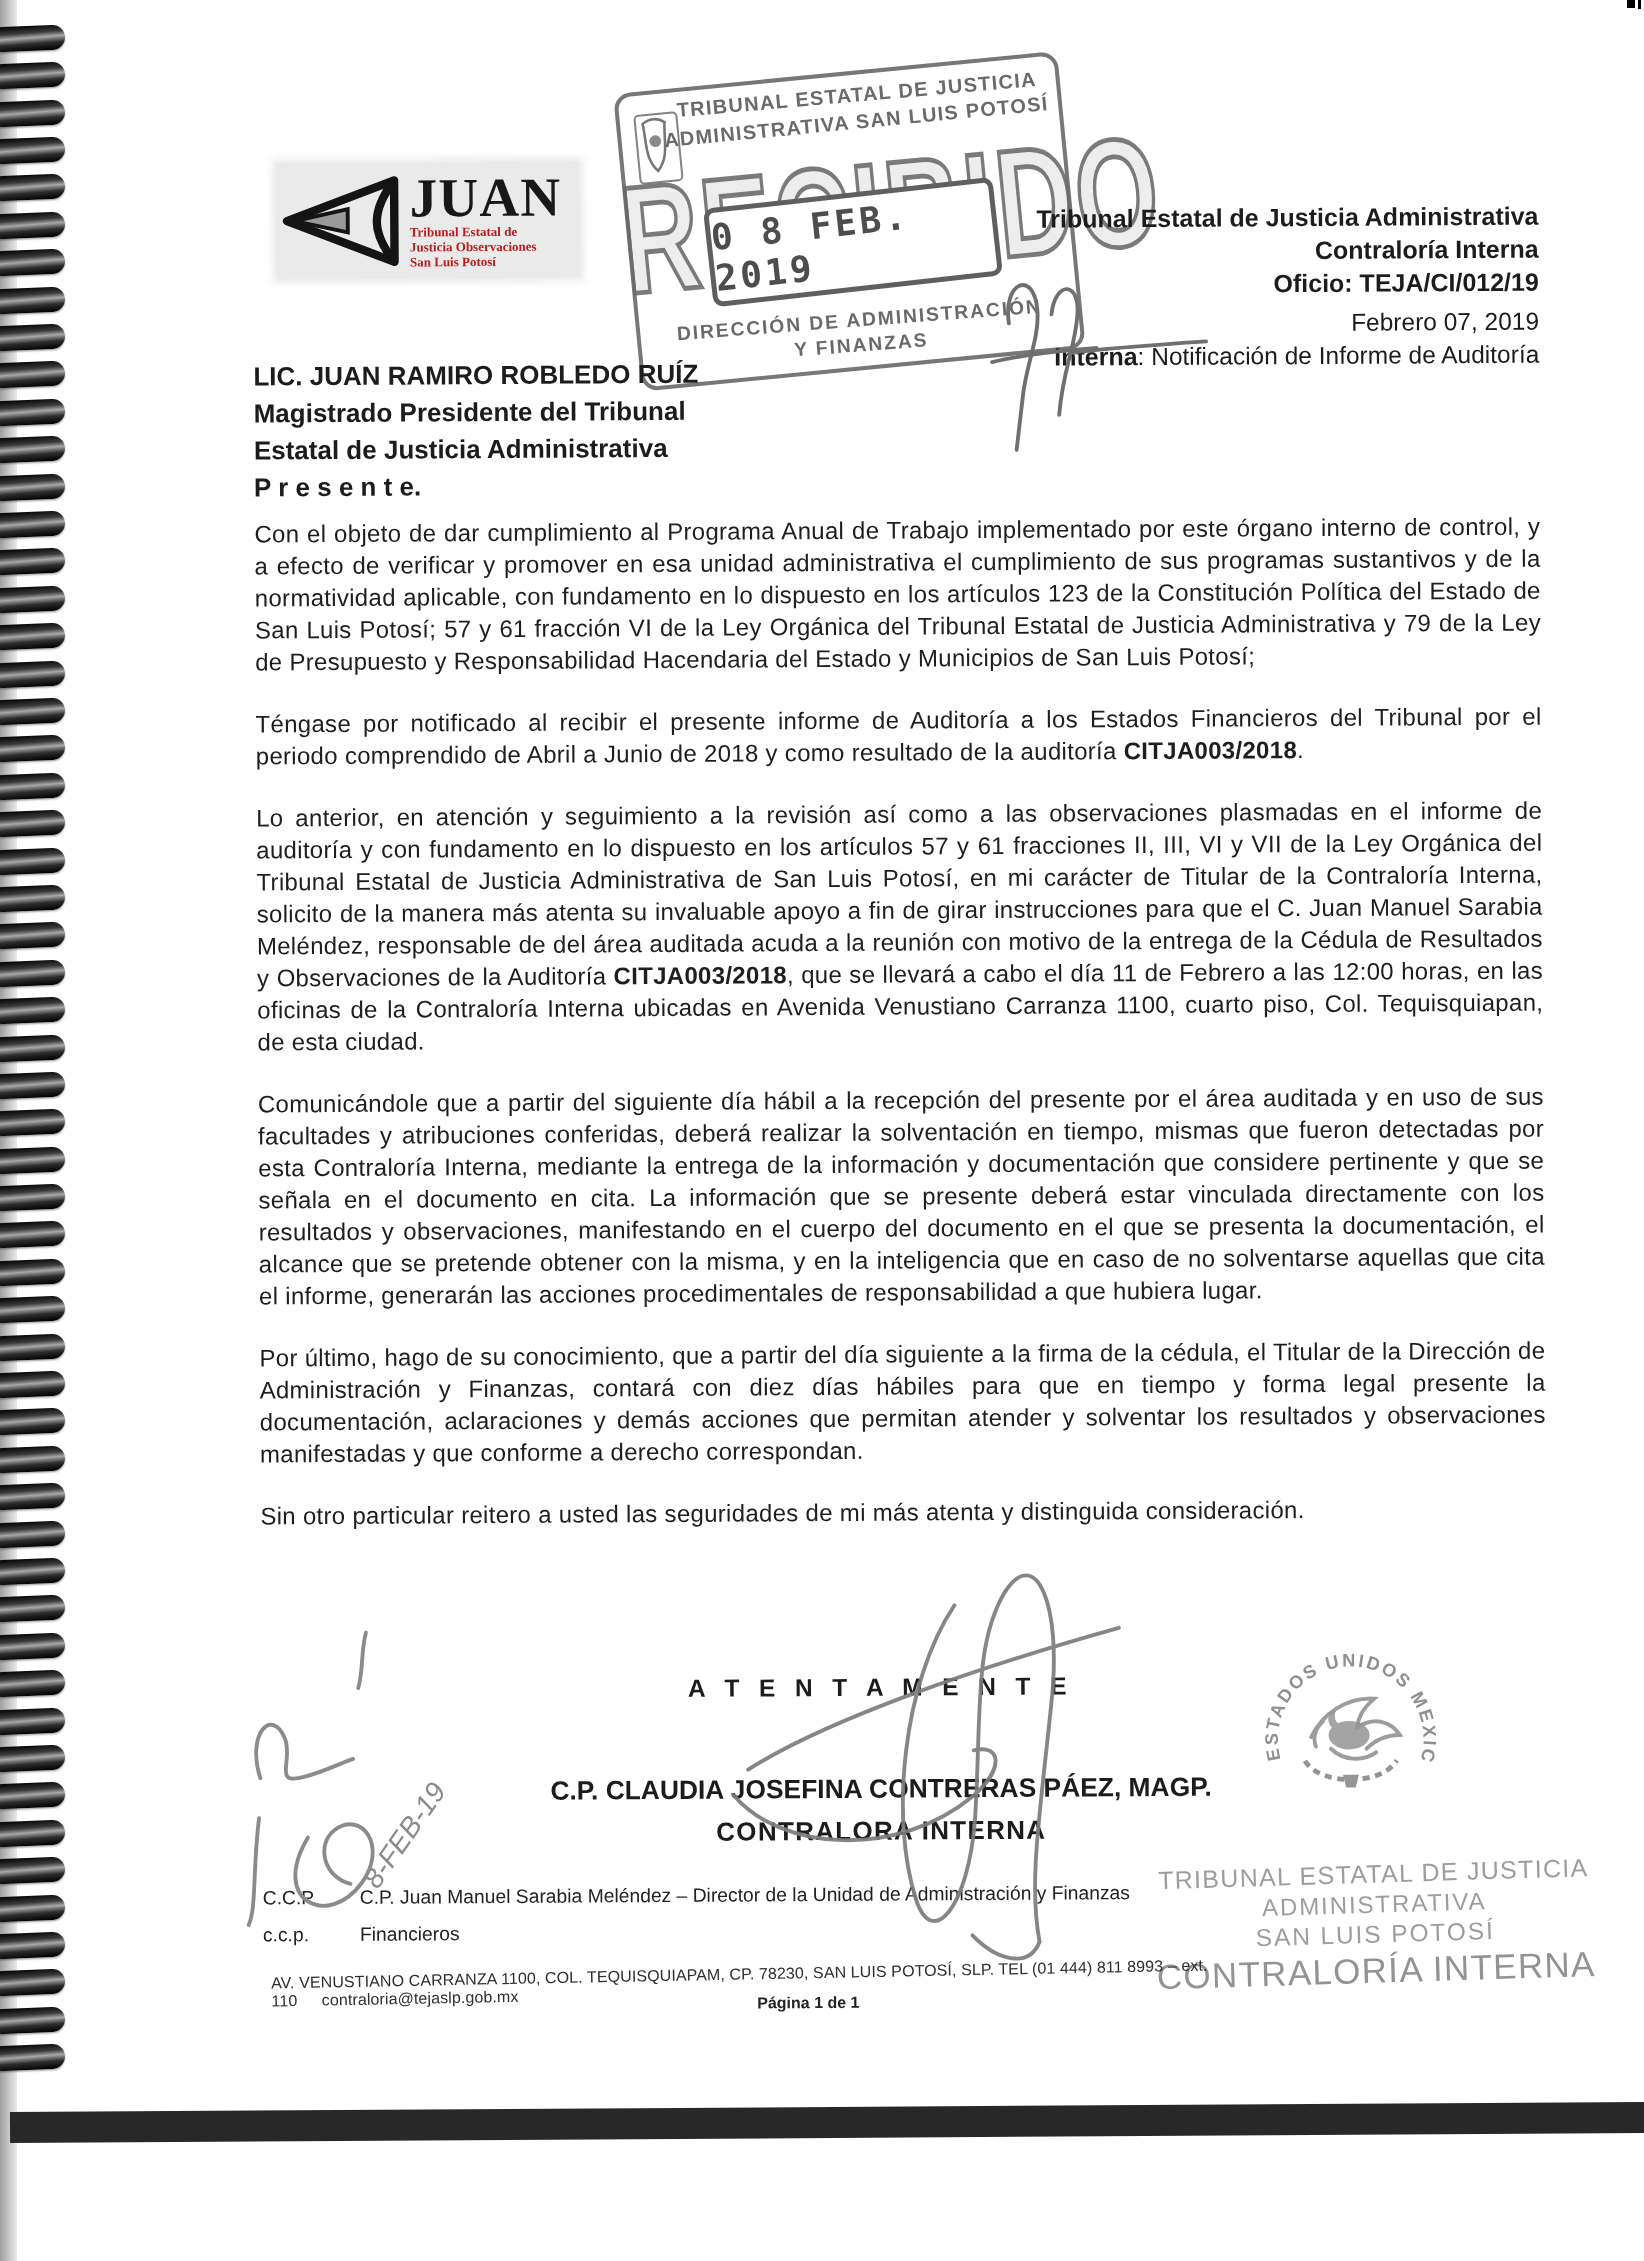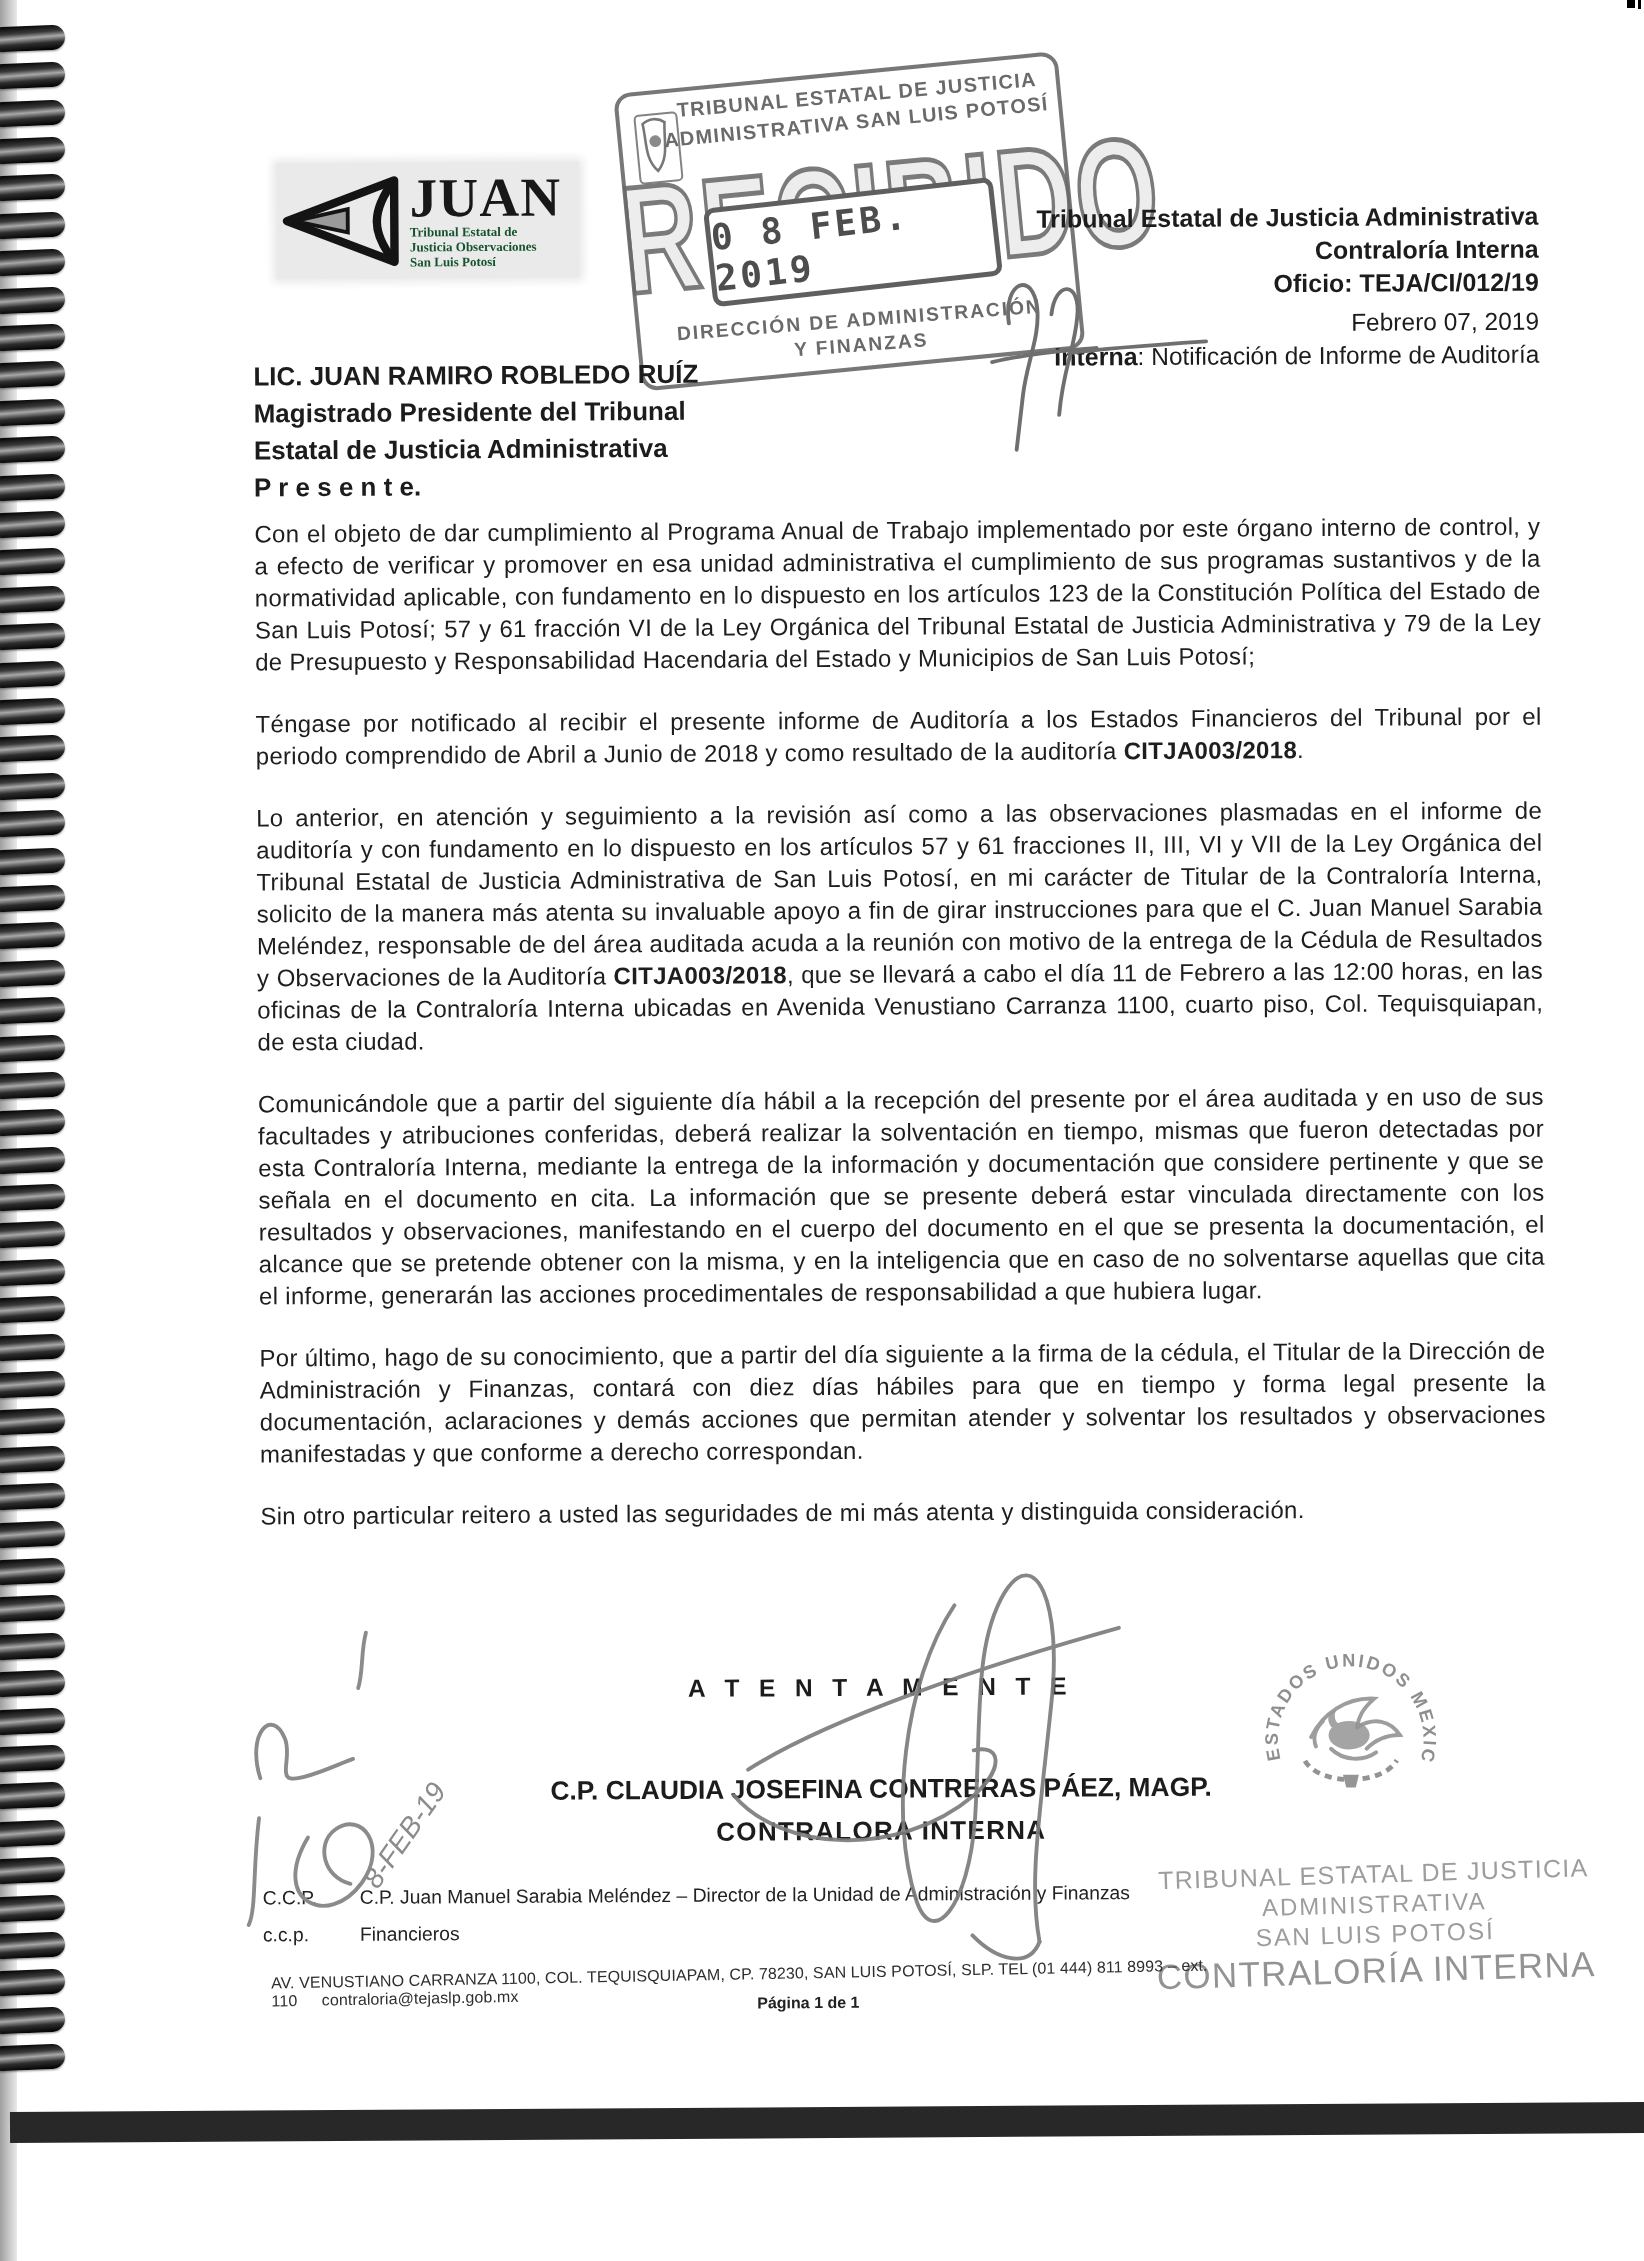--- a/index.html
+++ b/index.html
@@ -38,21 +38,21 @@
     display:flex;align-items:center;
   }
   .logo-mark{width:123px;height:97px;flex:none;margin-left:3.9px;}
   .logo-text{margin-left:6.4px;}
   .logo-acronym{
     font-family:"Liberation Serif", serif;font-weight:bold;font-size:55px;
     line-height:52px;letter-spacing:1.3px;color:#181818;
   }
   .logo-sub{
     font-family:"Liberation Serif", serif;font-weight:bold;font-size:13px;
-    line-height:15px;color:#14532d;
+    line-height:15px;color:#b91c1c;
   }
   
   .stamp{
     position:absolute;left:632px;top:72px;width:438px;height:291px;
     border:4.5px solid rgba(95,95,95,.85);border-radius:17px;
     transform:rotate(-5.2deg);
     color:#666;
   }
   .stamp-crest{
     position:absolute;left:14px;top:19.3px;width:40px;height:66px;

